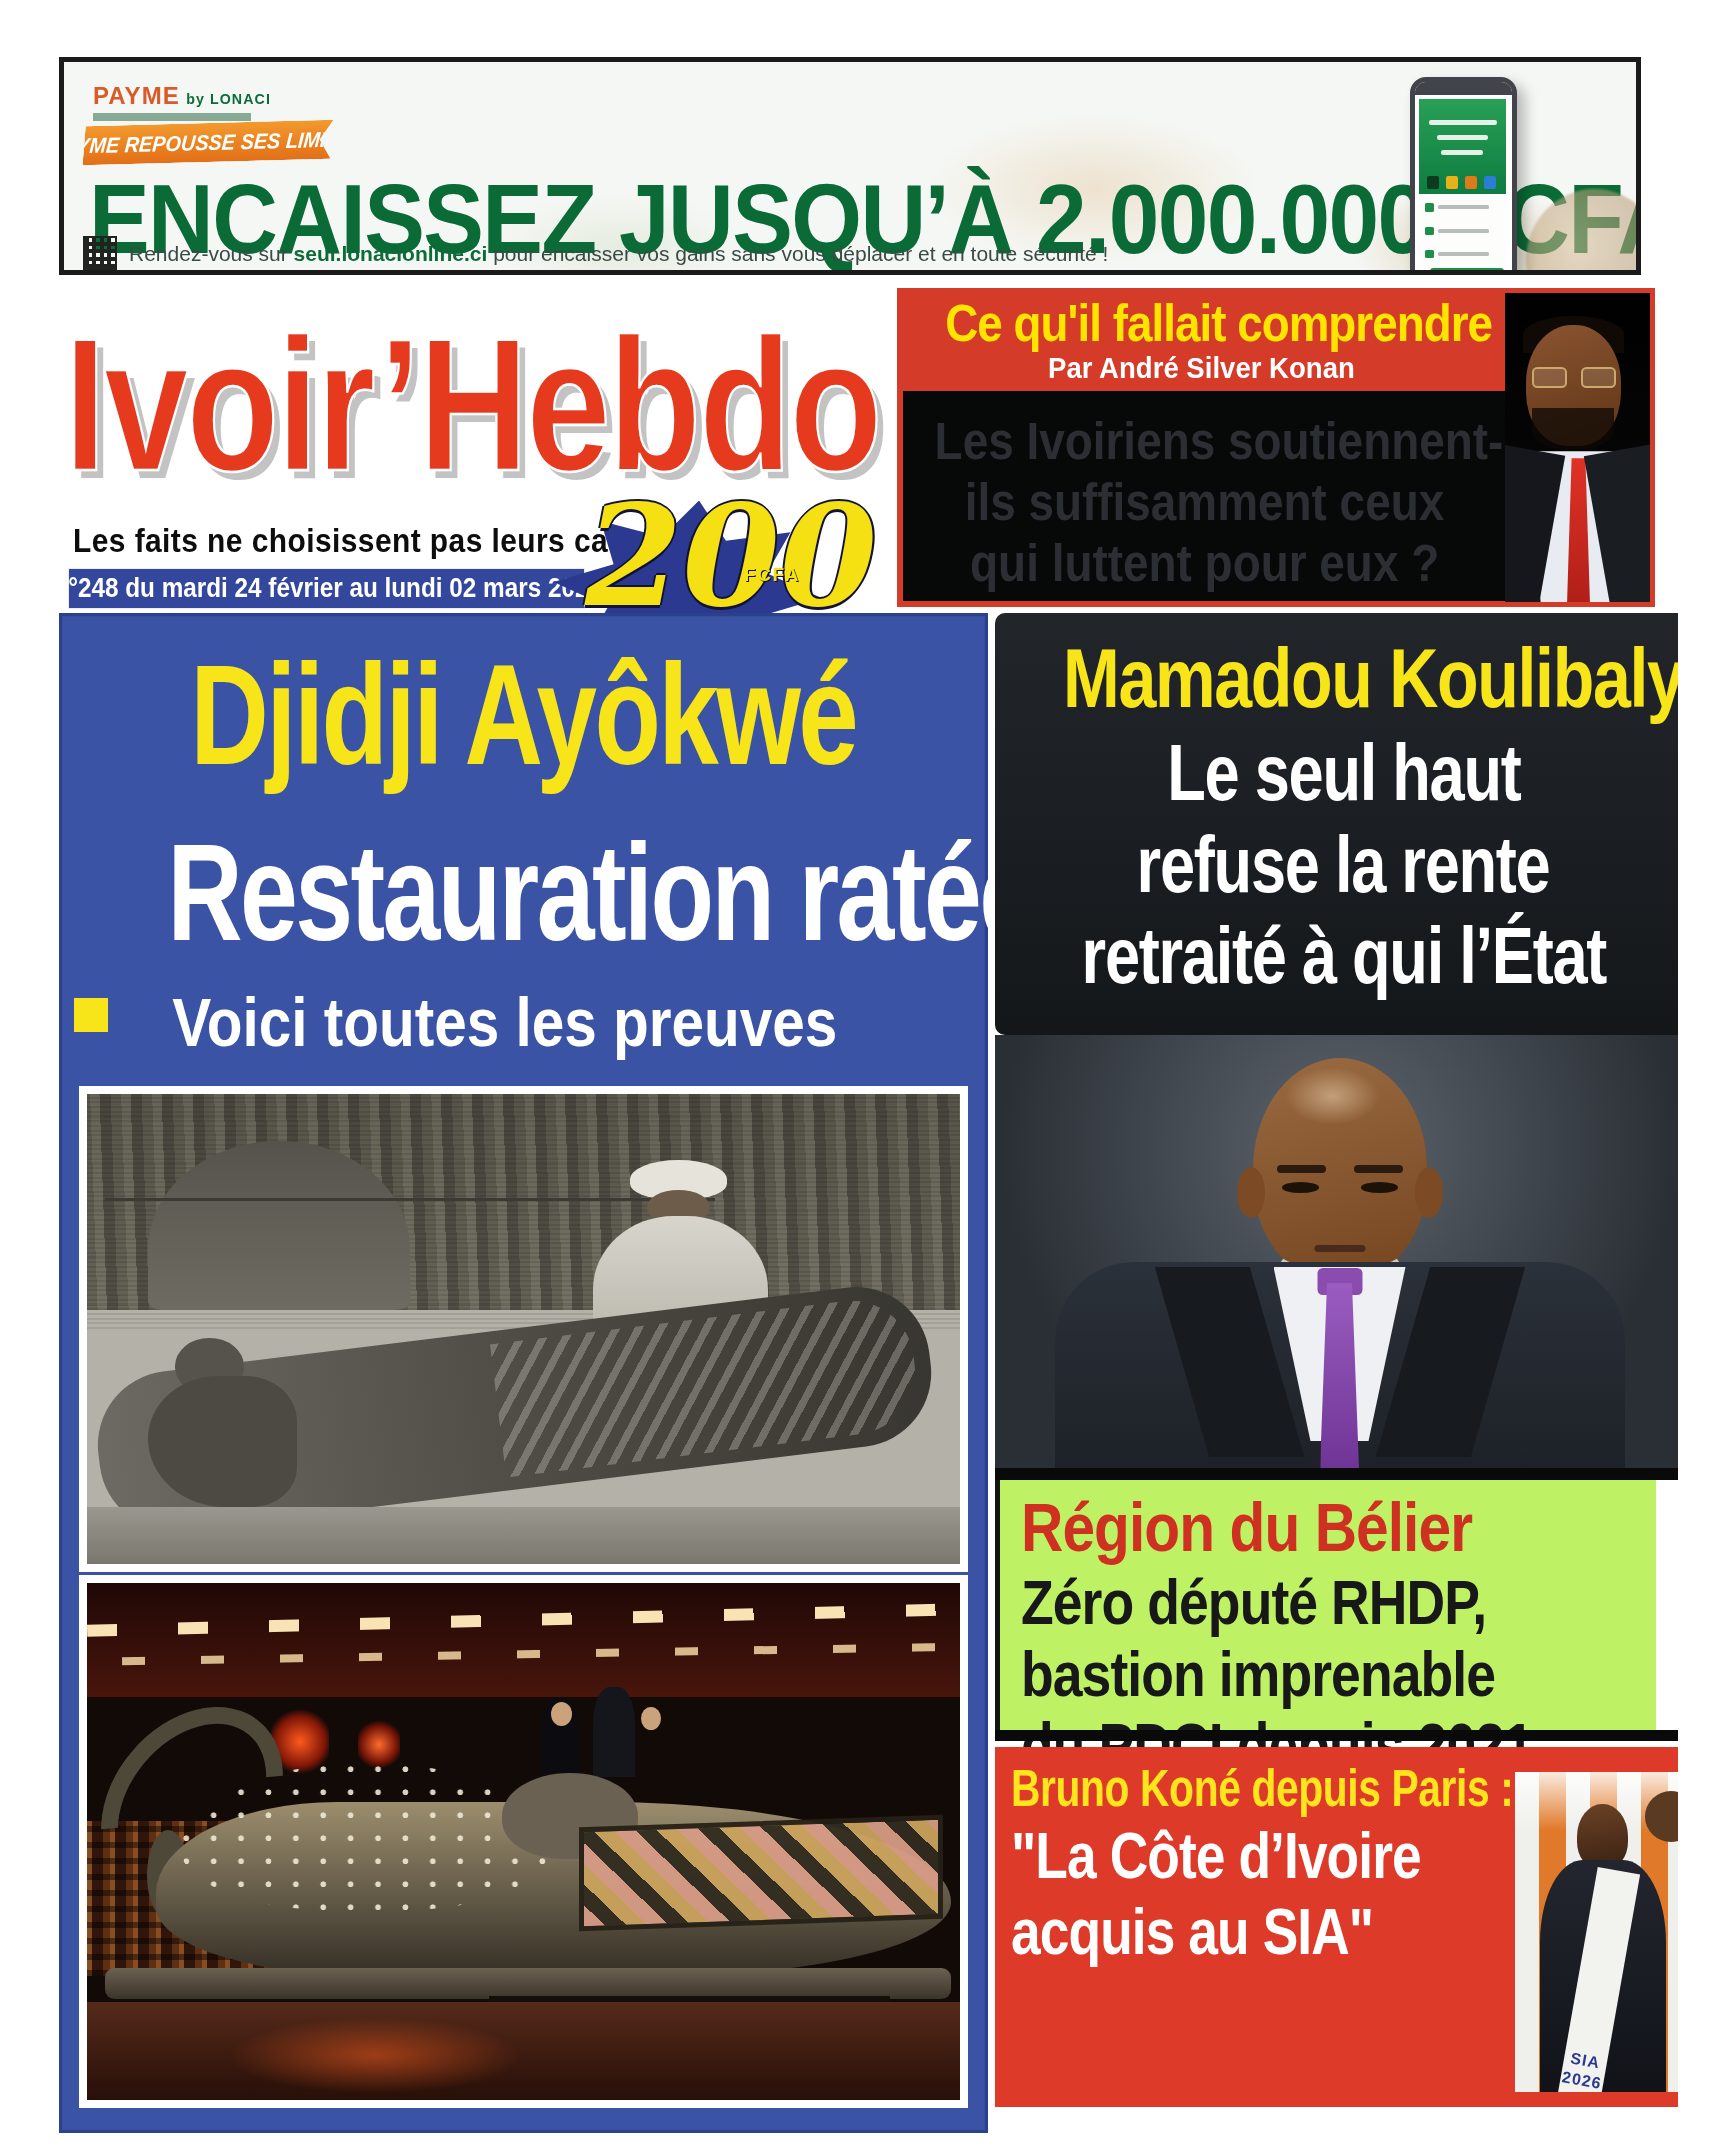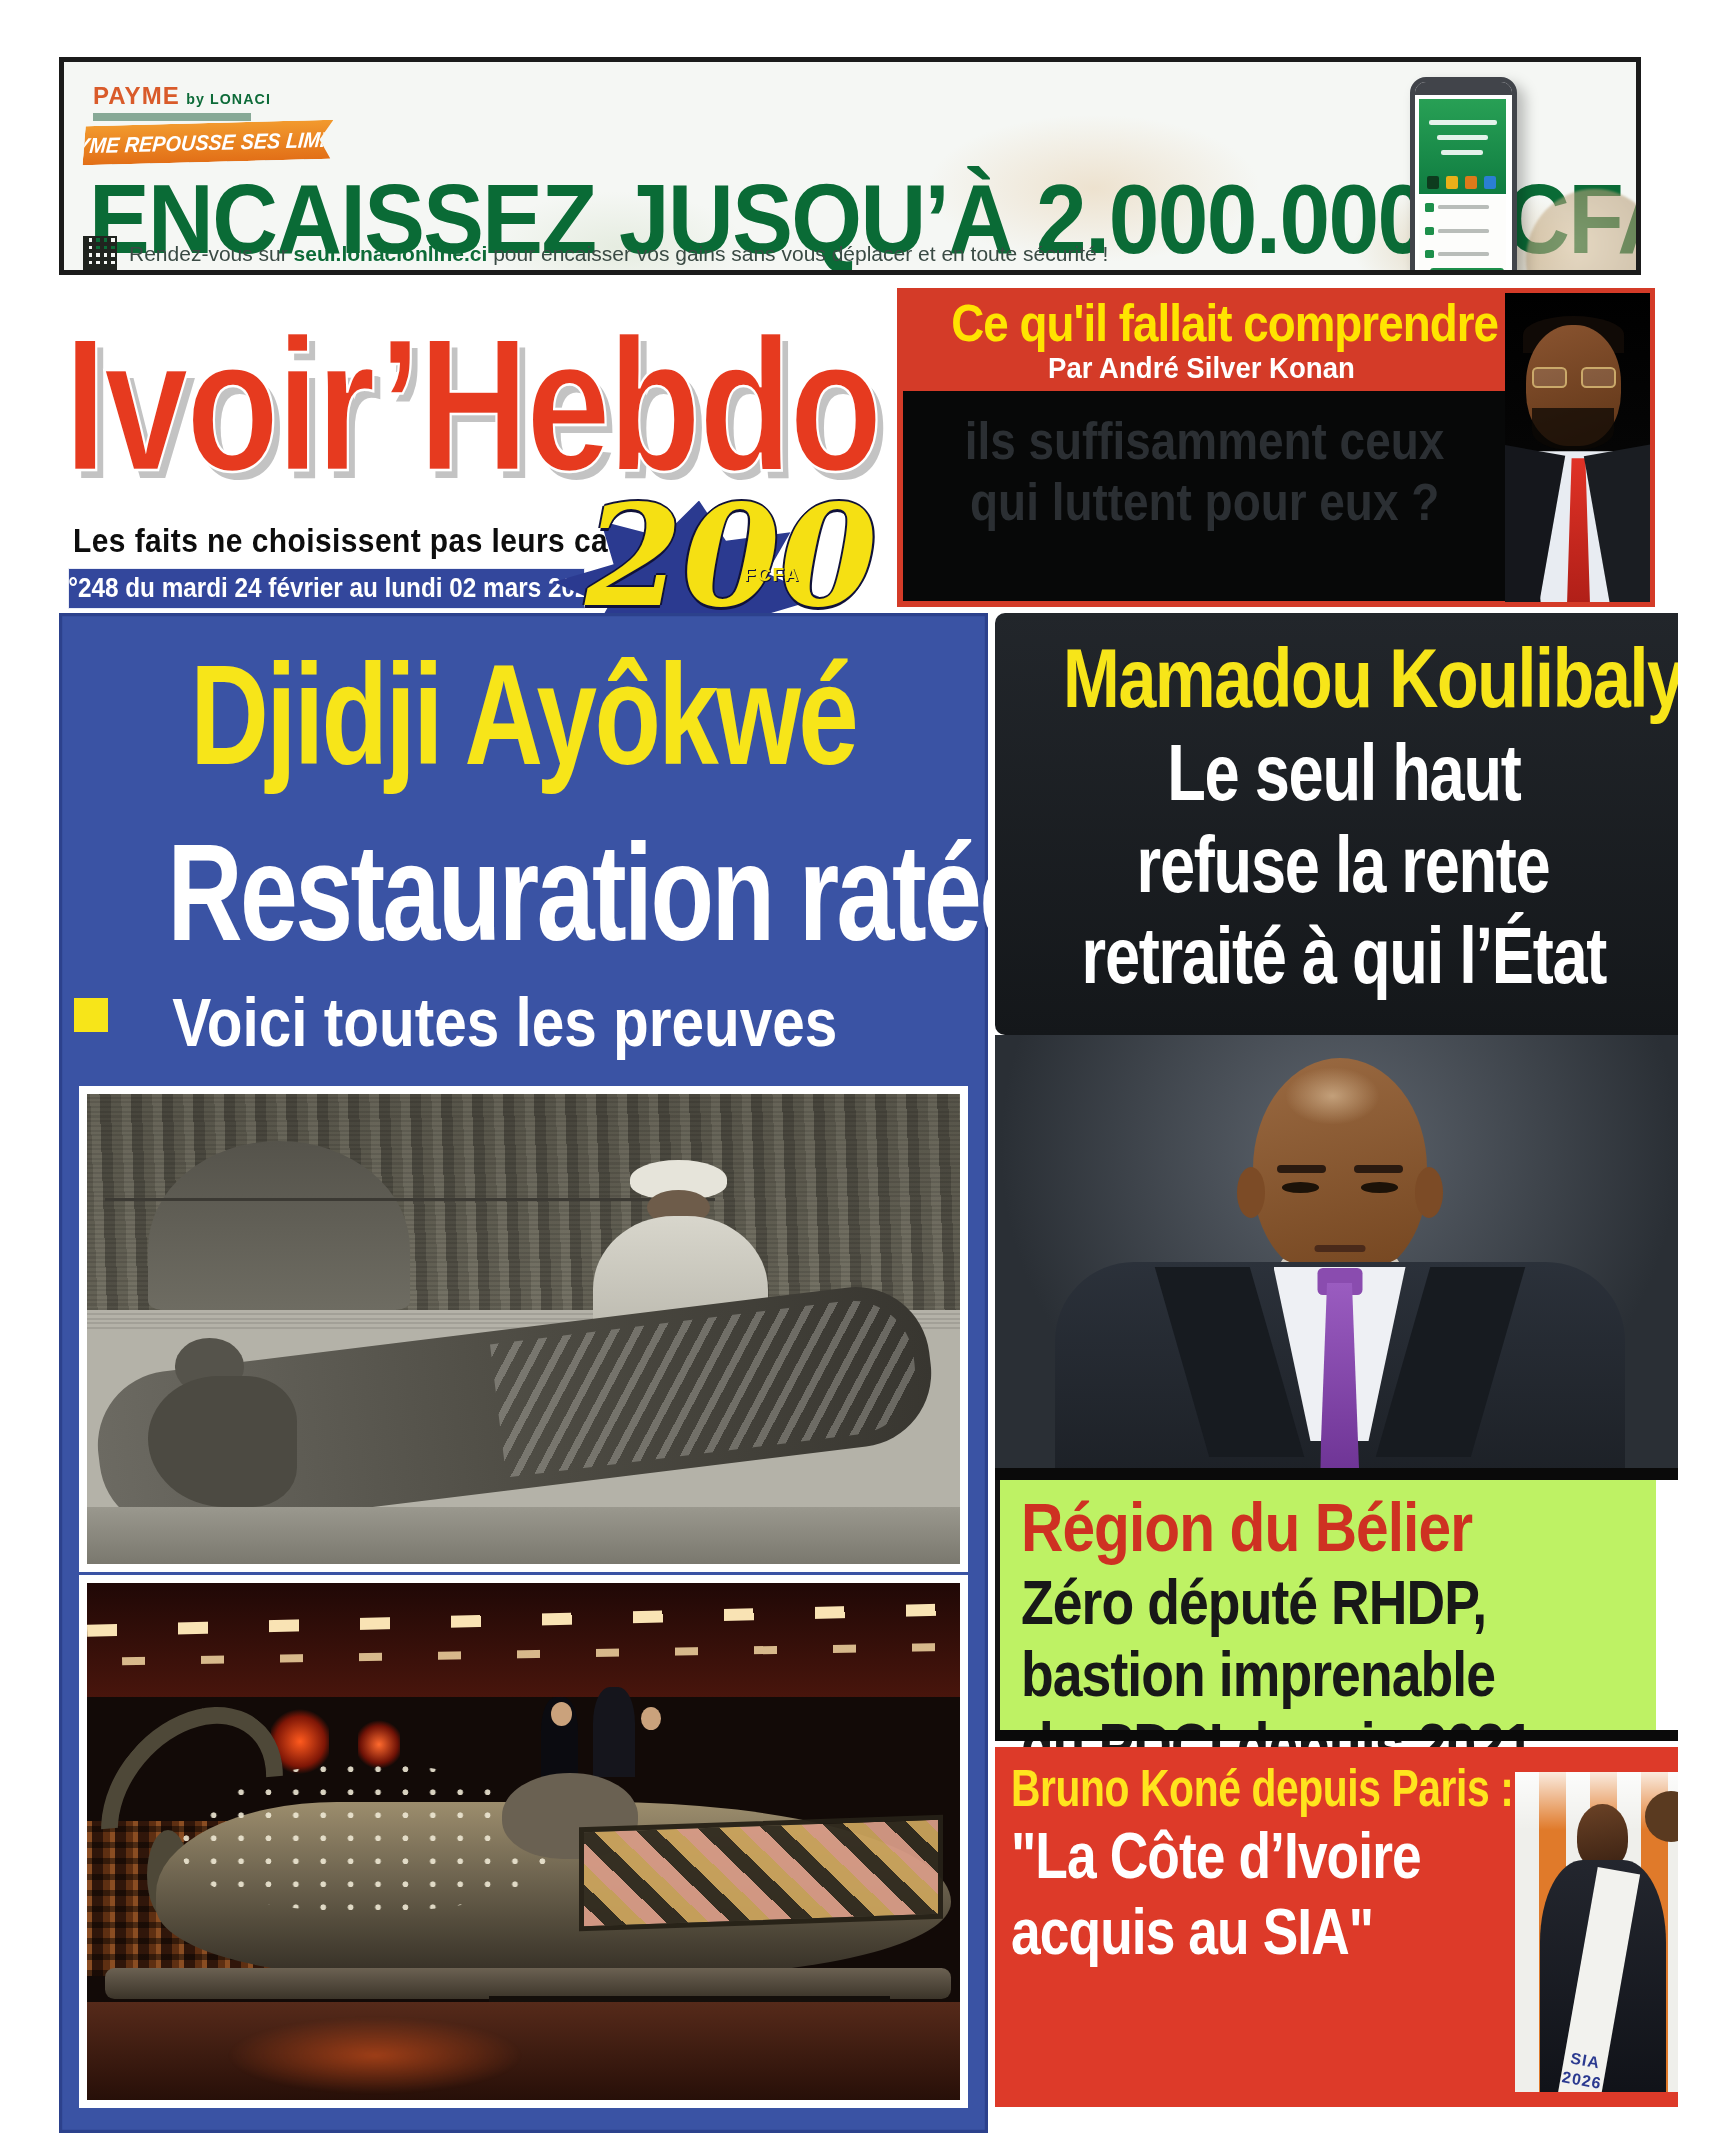--- a/index.html
+++ b/index.html
@@ -47,21 +47,21 @@
   .slogan { left:73px; top:521px; font-size:34px; font-weight:bold; color:#0d0d0d; transform:scaleX(.88); transform-origin:0 0; white-space:nowrap; letter-spacing:0.5px; }
   .issuebar { left:68px; top:568px; width:517px; height:41px; background:#33479c; border:1.6px solid #e9ecf5; display:flex; align-items:center; justify-content:center; }
   .issuebar span { color:#fff; font-weight:bold; font-size:27px; transform:scaleX(.9); white-space:nowrap; }
   .price-star { left:553px; top:458px; width:269px; height:264px; background:#2b3a90; transform:scale(1,.68) rotate(5deg);
     clip-path:polygon(100% 50%,78.6% 61.9%,85.4% 85.4%,61.9% 78.6%,50% 100%,38.1% 78.6%,14.6% 85.4%,21.4% 61.9%,0% 50%,21.4% 38.1%,14.6% 14.6%,38.1% 21.4%,50% 0%,61.9% 21.4%,85.4% 14.6%,78.6% 38.1%); }
   .price { left:585px; top:474px; font-family:"DejaVu Serif", serif; font-style:italic; font-weight:bold; font-size:140px; color:#f5e013; text-shadow:-2.1px 0 0 #10123a,2.1px 0 0 #10123a,0 -2.1px 0 #10123a,0 3.2px 0 #10123a; }
   .price-cur { left:744px; top:564px; font-size:19px; font-weight:bold; color:#f5e013; letter-spacing:1.6px; text-shadow:1.1px 1.1px 0 #10123a; }
 
   
   .opinion { left:897px; top:288px; width:758px; height:319px; background:#d43b28; }
-  .op-kicker { left:17px; top:5.3px; width:599px; text-align:left; }
+  .op-kicker { left:11px; top:5.3px; width:599px; text-align:left; }
   .op-kicker span { font-size:52px; font-weight:bold; color:#ffe400; transform:scaleX(.88); letter-spacing:-1.1px; }
   .op-byline { left:5.3px; top:64px; width:599px; text-align:center; }
   .op-byline span { font-size:29px; font-weight:bold; color:#ffffff; transform:scaleX(.95); }
   .op-qbox { left:6.3px; top:103px; width:602px; height:210px; background:#070808; padding-top:20px; }
   .op-q { width:100%; text-align:center; line-height:1.2; }
   .op-q span { font-size:51px; font-weight:bold; color:#2b2f33; transform:scaleX(.9); }
   .op-photo { left:608px; top:5.3px; width:145px; height:309px; background:linear-gradient(180deg,#000 0%,#0a0a0a 100%); overflow:hidden; }
   .op-head { position:absolute; left:21px; top:32px; width:95px; height:121px; background:linear-gradient(160deg,#8a5430,#5f3517); border-radius:48% 48% 44% 44%; }
   .op-hair { position:absolute; left:18px; top:23px; width:101px; height:37px; background:#100a06; border-radius:50% 50% 0 0; }
   .op-glasses { position:absolute; left:27.4px; top:74px; width:84px; height:23px; }
@@ -249,20 +249,21 @@
   </header>
 
   <section class="abs opinion">
     <div class="abs op-kicker">
       <span class="sq">Ce qu'il fallait comprendre</span>
     </div>
     <div class="abs op-byline">
       <span class="sq">Par André Silver Konan</span>
     </div>
     <div class="abs op-qbox">
+      <div class="op-q"><span class="sq">Les Ivoiriens soutiennent-</span></div>
       <div class="op-q"><span class="sq">ils suffisamment ceux</span></div>
       <div class="op-q"><span class="sq">qui luttent pour eux ?</span></div>
     </div>
     <div class="abs op-photo">
       <div class="op-hair"></div>
       <div class="op-head"></div>
       <div class="op-glasses">
           <i></i>
           <i></i>
         </div>

